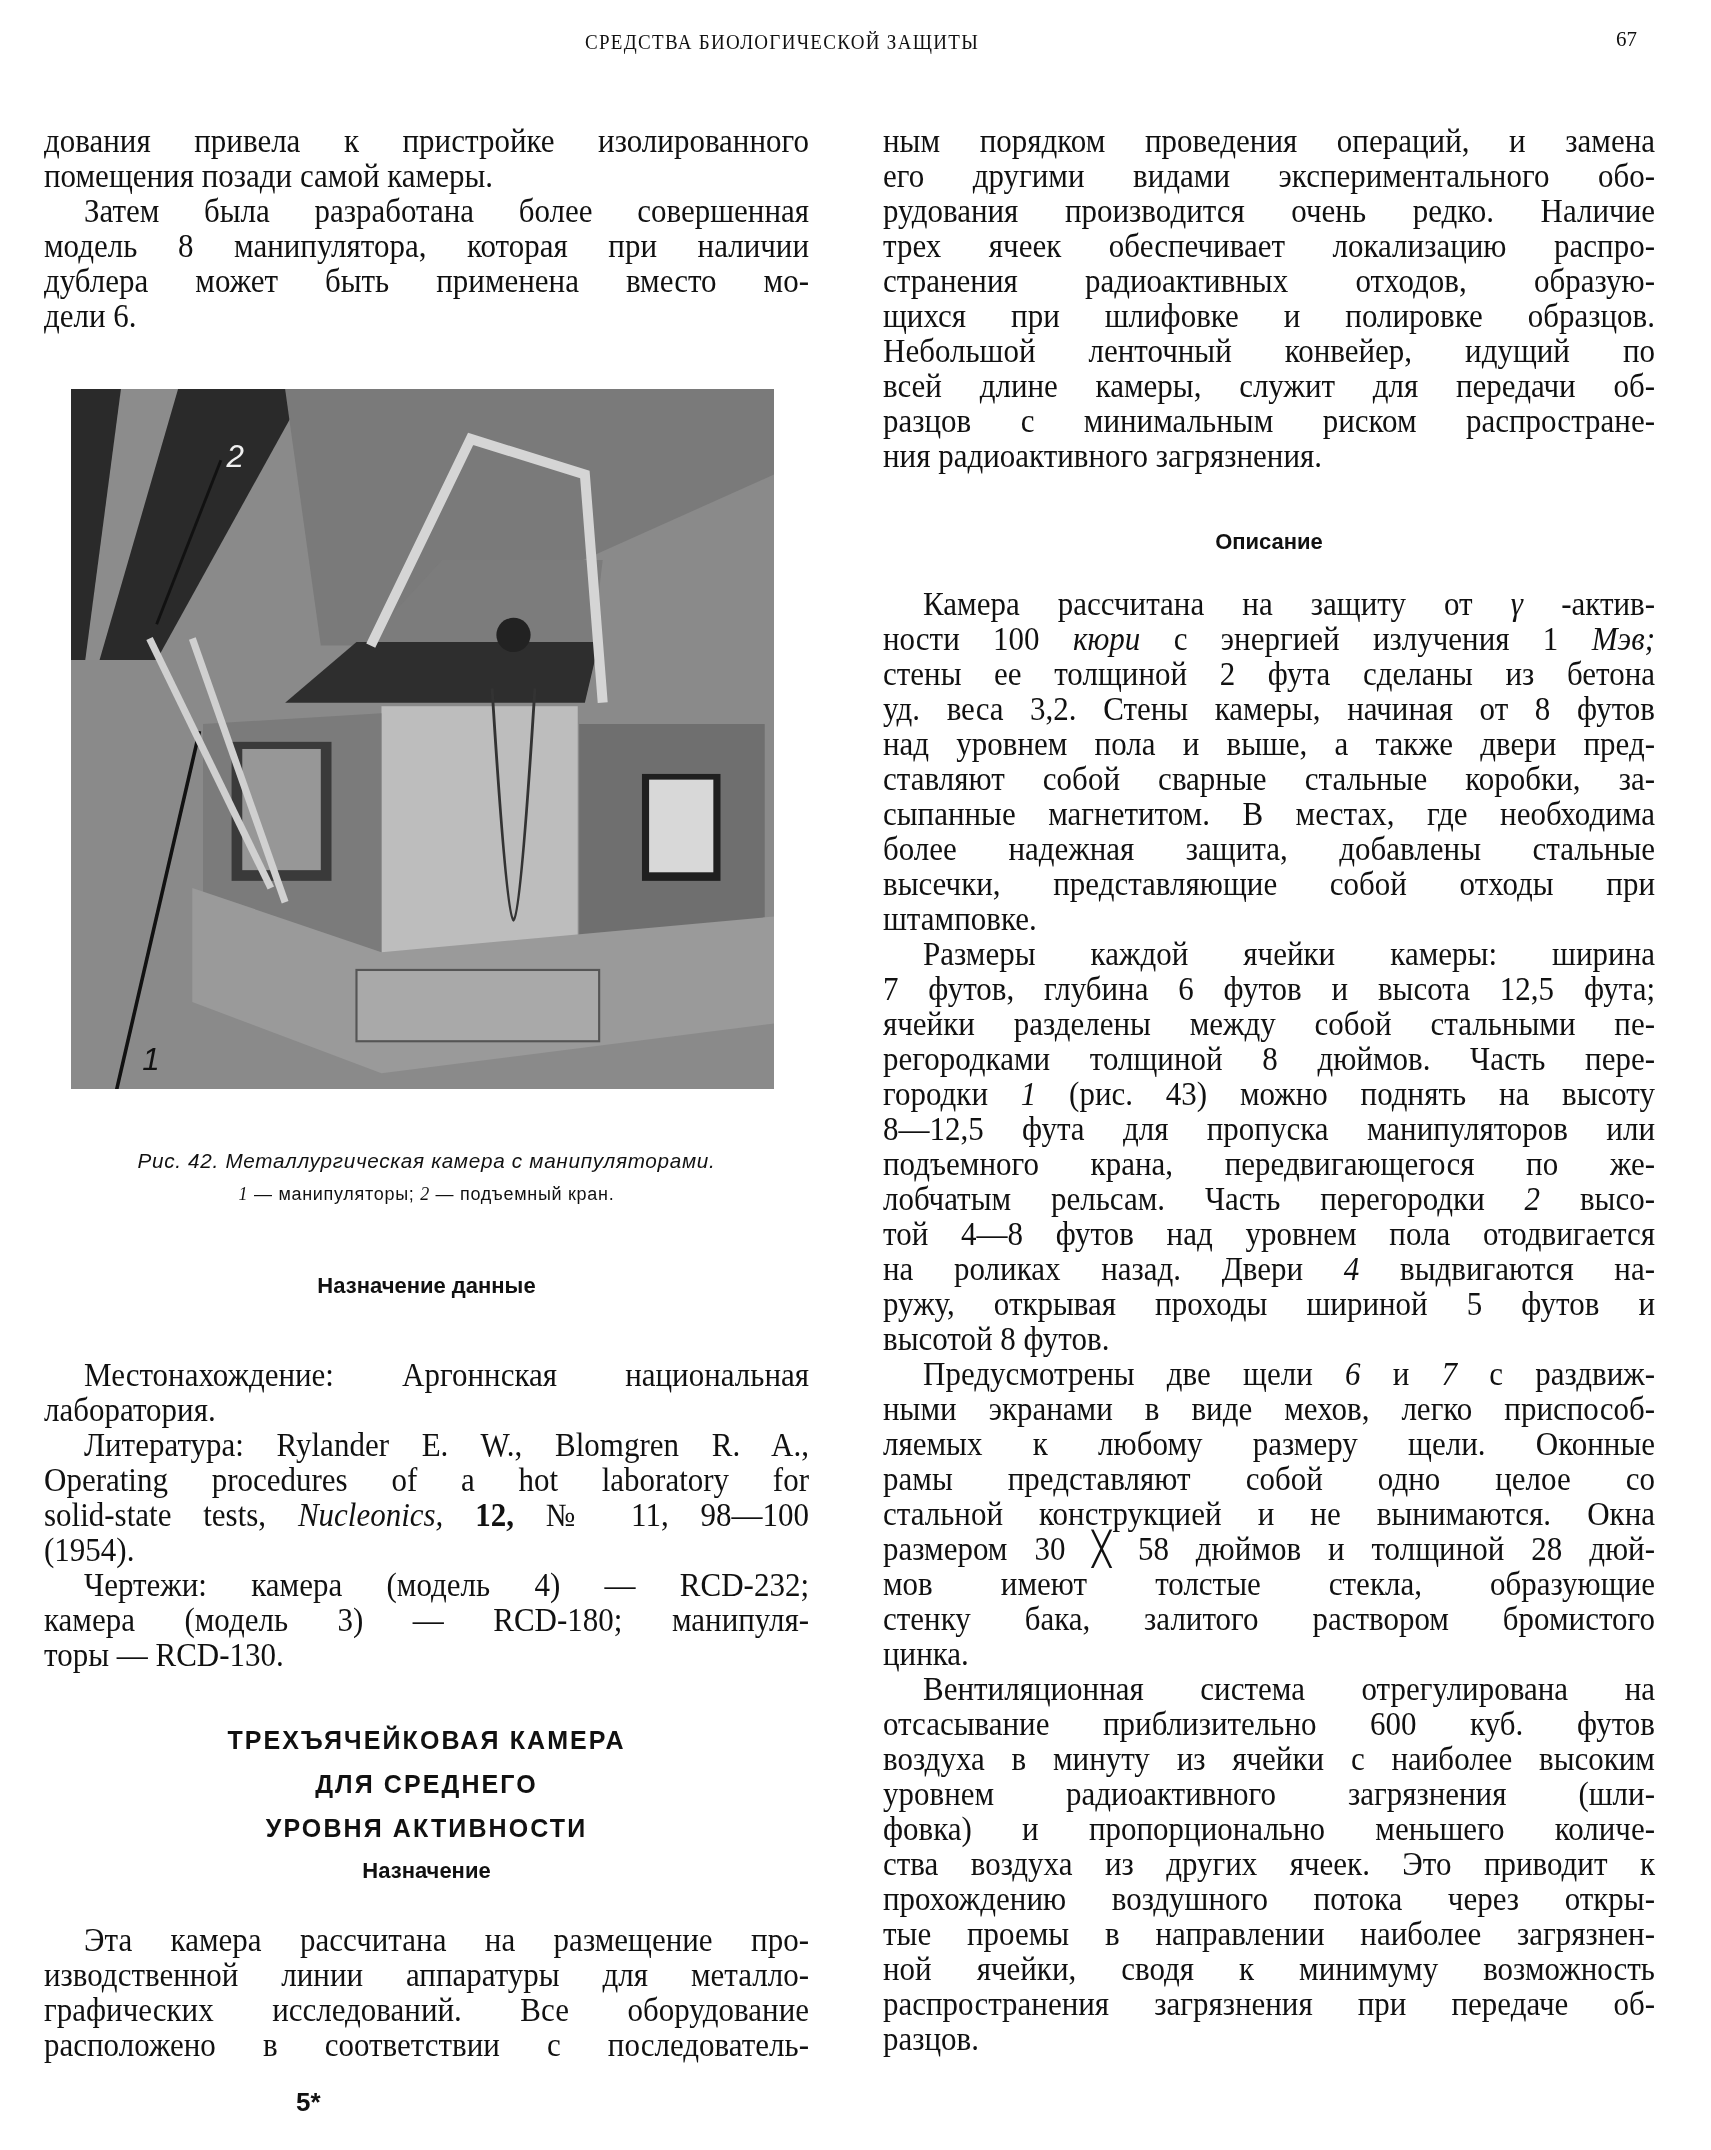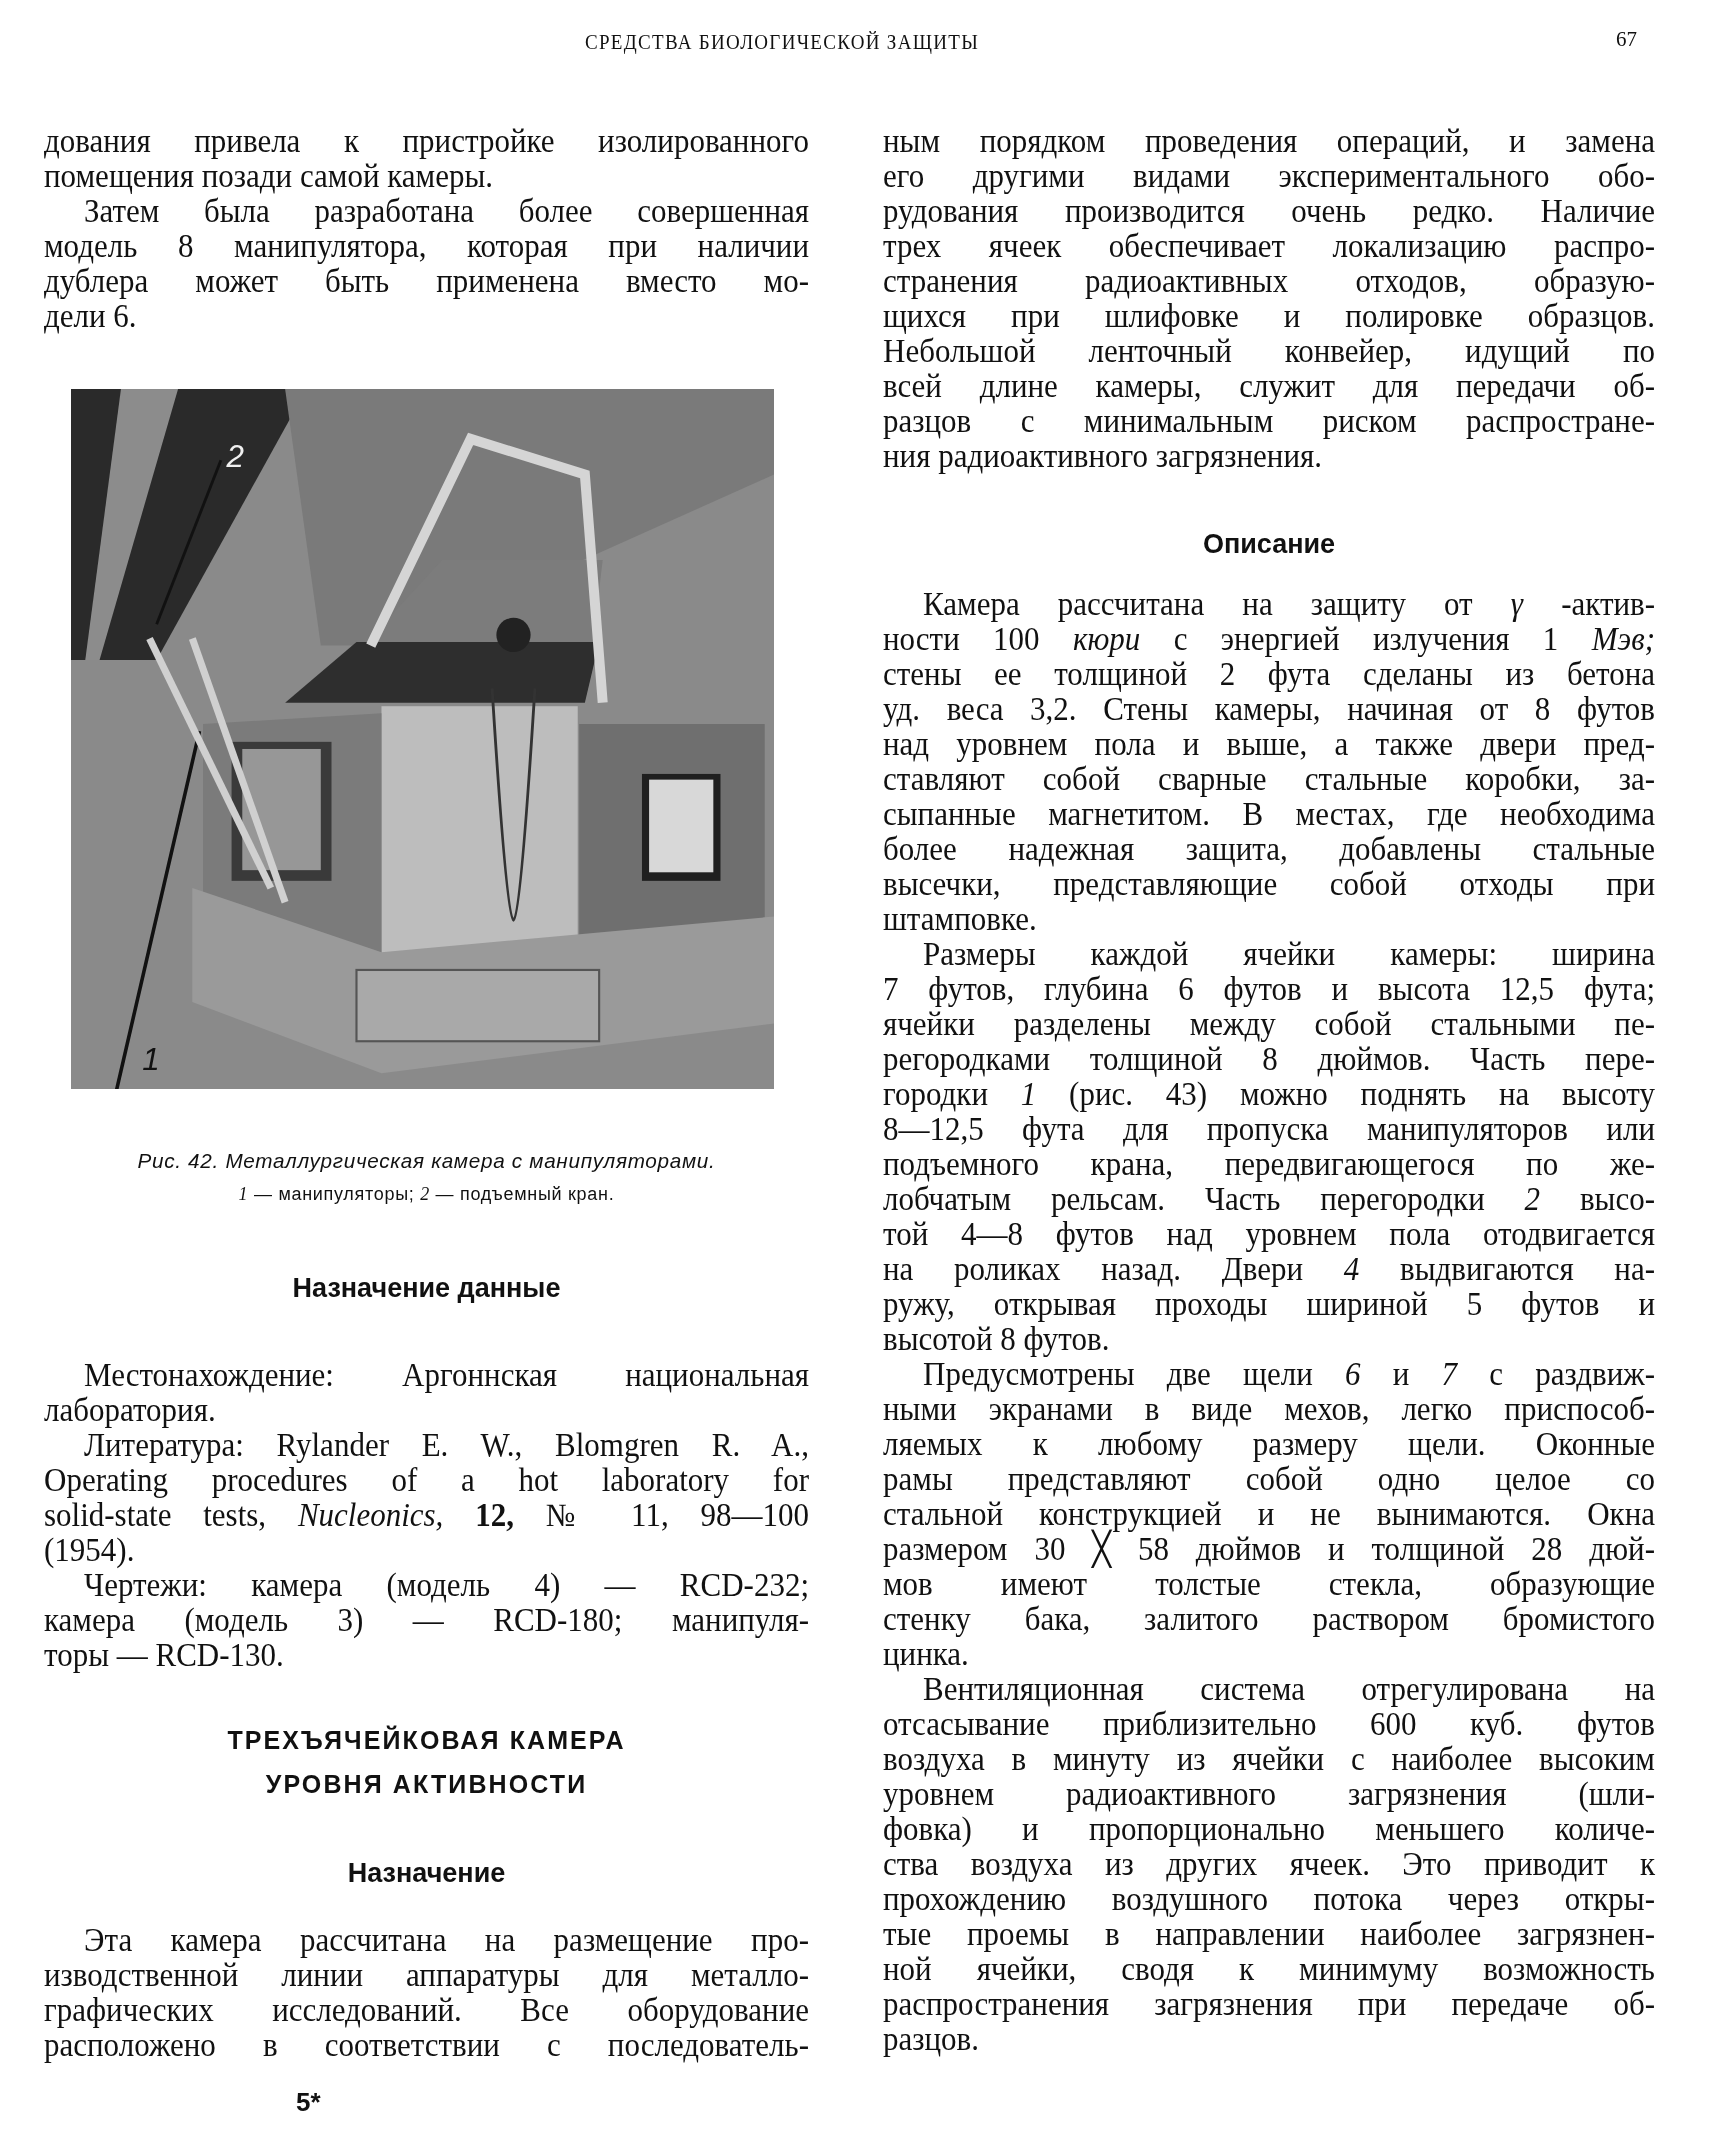--- a/index.html
+++ b/index.html
@@ -17,21 +17,21 @@
   .line.last { text-align-last: left; }
   .line.indent { padding-left: 40px; }
   .photo { position: absolute; left: 71px; top: 389px; width: 703px; height: 700px;
            background: linear-gradient(180deg, #6e6e6e 0%, #9a9a9a 30%, #8d8d8d 60%, #7c7c7c 100%); overflow: hidden; }
   .photo svg { width: 100%; height: 100%; display: block; }
   .caption { position: absolute; left: 44px; width: 765px; text-align: center; font-family: "Liberation Sans", "DejaVu Sans", sans-serif; }
   .cap1 { top: 1149px; font-size: 20.7px; letter-spacing: 0.7px; font-style: italic; }
   .cap2 { top: 1184px; font-size: 18px; letter-spacing: 0.7px; }
   .cap2 i { font-family: "Liberation Serif", serif; }
   .section-head { position: absolute; text-align: center; font-family: "Liberation Sans", "DejaVu Sans", sans-serif;
-                  font-weight: bold; font-size: 27px; }
+                  font-weight: bold; font-size: 22px; }
   .big-head { position: absolute; left: 44px; width: 765px; text-align: center;
               font-family: "Liberation Sans", "DejaVu Sans", sans-serif; font-weight: bold;
               font-size: 25px; letter-spacing: 2.1px; line-height: 44px; }
   .sig { position: absolute; left: 296px; top: 2087px; font-family: "Liberation Sans", sans-serif; font-weight: bold; font-size: 26px; }
   i, .it { font-style: italic; }
   b { font-weight: bold; }
 </style>
 </head>
 <body>
 
@@ -96,20 +96,21 @@
   <span class="line">Operating procedures of a hot laboratory for</span>
   <span class="line" style="text-align-last:justify;"><span>solid-state tests, </span><i>Nucleonics,</i><b> 12,</b><span> № 11, 98—100</span></span>
   <span class="line last">(1954).</span>
   <span class="line indent">Чертежи: камера (модель 4) — RCD-232;</span>
   <span class="line">камера (модель 3) — RCD-180; манипуля-</span>
   <span class="line last">торы — RCD-130.</span>
 </div>
 
 <div class="big-head" style="top:1718px;">
   <div>ТРЕХЪЯЧЕЙКОВАЯ КАМЕРА</div>
+  <div>ДЛЯ СРЕДНЕГО</div>
   <div>УРОВНЯ АКТИВНОСТИ</div>
 </div>
 
 <div class="section-head" style="left:44px; width:765px; top:1858px;">Назначение</div>
 
 <div class="col col-left" style="top:1922px;">
   <span class="line indent">Эта камера рассчитана на размещение про-</span>
   <span class="line">изводственной линии аппаратуры для металло-</span>
   <span class="line">графических исследований. Все оборудование</span>
   <span class="line">расположено в соответствии с последователь-</span>

